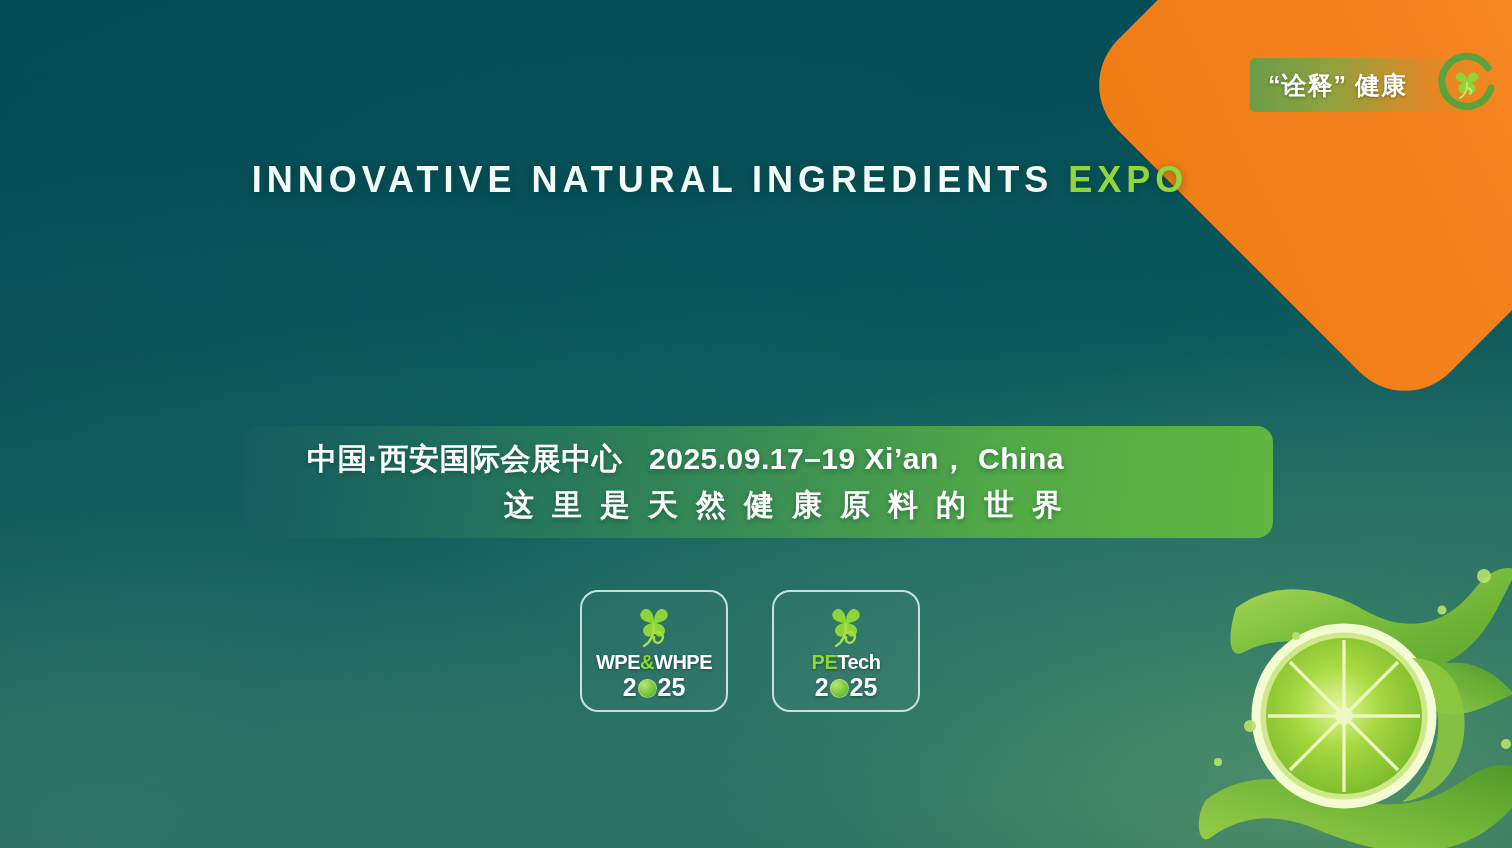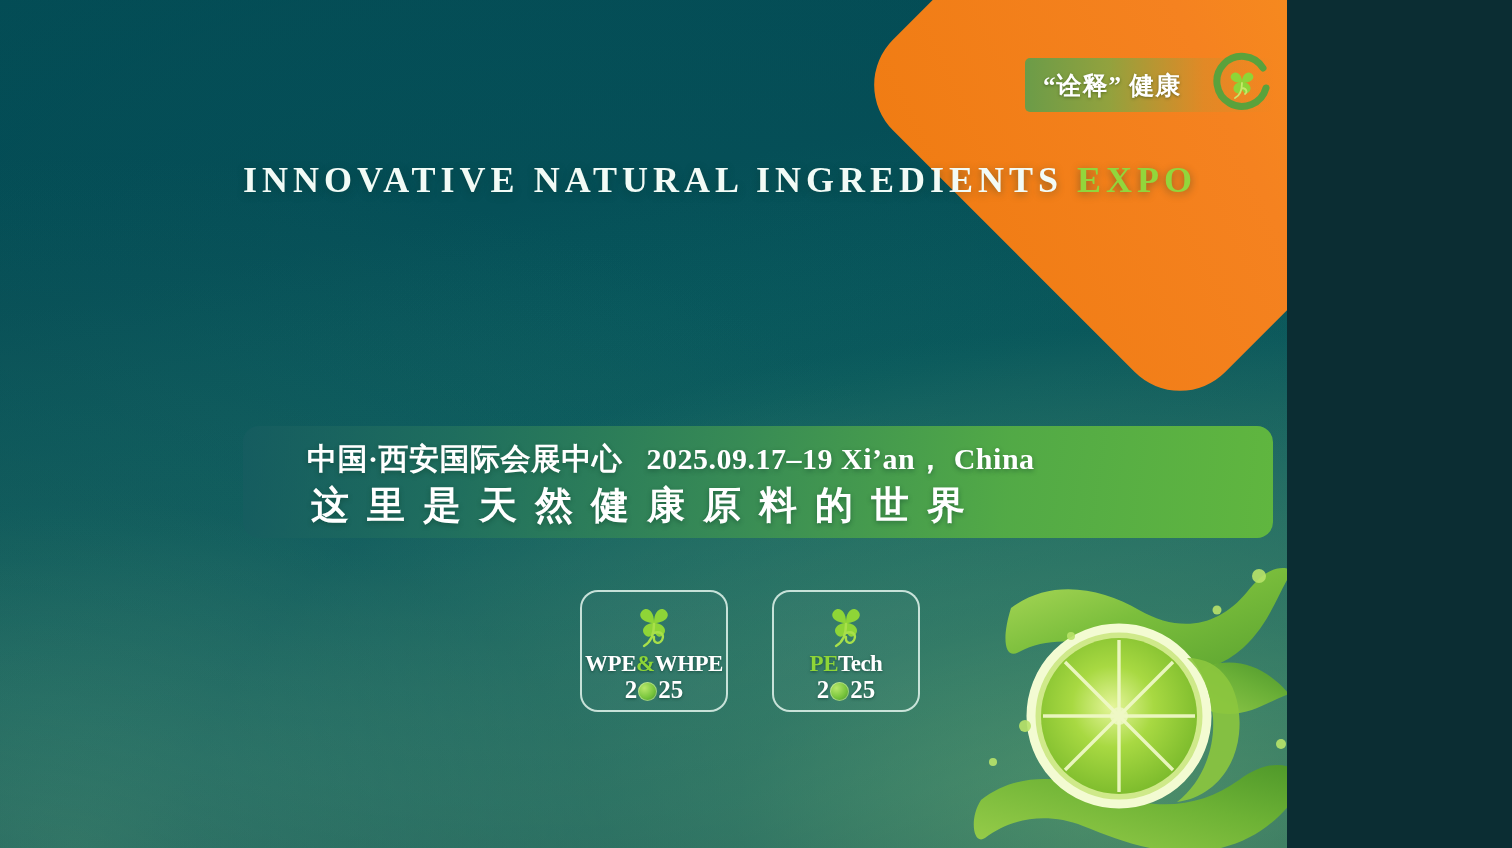--- a/index.html
+++ b/index.html
@@ -2,24 +2,24 @@
 <html><head>
 <meta charset="utf-8">
 <style>
   html, body {
     margin: 0;
     padding: 0;
     background: #0b2d33;
   }
   #banner {
     position: relative;
-    width: 1287px;
+    width: 1512px;
     height: 848px;
     overflow: hidden;
-    font-family: Liberation Serif, serif;
+    font-family: Liberation Sans, sans-serif;
     background: #6d28d9;
   }
   
   .bg-base {
     position: absolute;
     inset: 0;
     background:
       radial-gradient(140% 110% at 88% 96%, rgba(108,180,120,0.80) 0%, rgba(74,150,112,0.55) 22%, rgba(16,92,96,0.12) 52%, rgba(0,0,0,0) 72%),
       radial-gradient(120% 120% at 6% 100%, rgba(84,160,124,0.70) 0%, rgba(40,115,106,0.35) 34%, rgba(0,0,0,0) 68%),
       linear-gradient(168deg, #04525a 0%, #055159 28%, #0a5c5e 50%, #23706a 72%, #3e8271 100%);
@@ -124,27 +124,28 @@
     color: #ffffff;
     font-size: 30px;
     line-height: 46px;
     font-weight: bold;
     letter-spacing: 0.5px;
     white-space: nowrap;
     text-shadow: 0 2px 5px rgba(10,60,40,0.45);
   }
   .info-line2 {
     color: #ffffff;
-    font-size: 38px;
+    font-size: 30px;
     line-height: 46px;
     font-weight: bold;
     letter-spacing: 18px;
     white-space: nowrap;
     text-shadow: 0 2px 5px rgba(10,60,40,0.45);
     padding-left: 4px;
+    text-align: center;
   }
   
   .badge-row {
     position: absolute;
     left: 580px;
     top: 590px;
     display: flex;
     gap: 44px;
   }
   .badge {
@@ -155,21 +156,21 @@
     display: flex;
     flex-direction: column;
     align-items: center;
     justify-content: flex-start;
     padding-top: 8px;
     box-sizing: border-box;
     background: rgba(255,255,255,0.03);
   }
   .badge-mark { width: 56px; height: 50px; }
   .badge-name {
-    font-size: 23px;
+    font-size: 20px;
     font-weight: bold;
     letter-spacing: -0.5px;
     margin-top: 1px;
     white-space: nowrap;
     text-shadow: 0 1px 3px rgba(6,50,40,0.6);
   }
   .badge-name .g { color: #8ed537; }
   .badge-name .w { color: #ffffff; }
   .badge-year {
     font-size: 25px;

